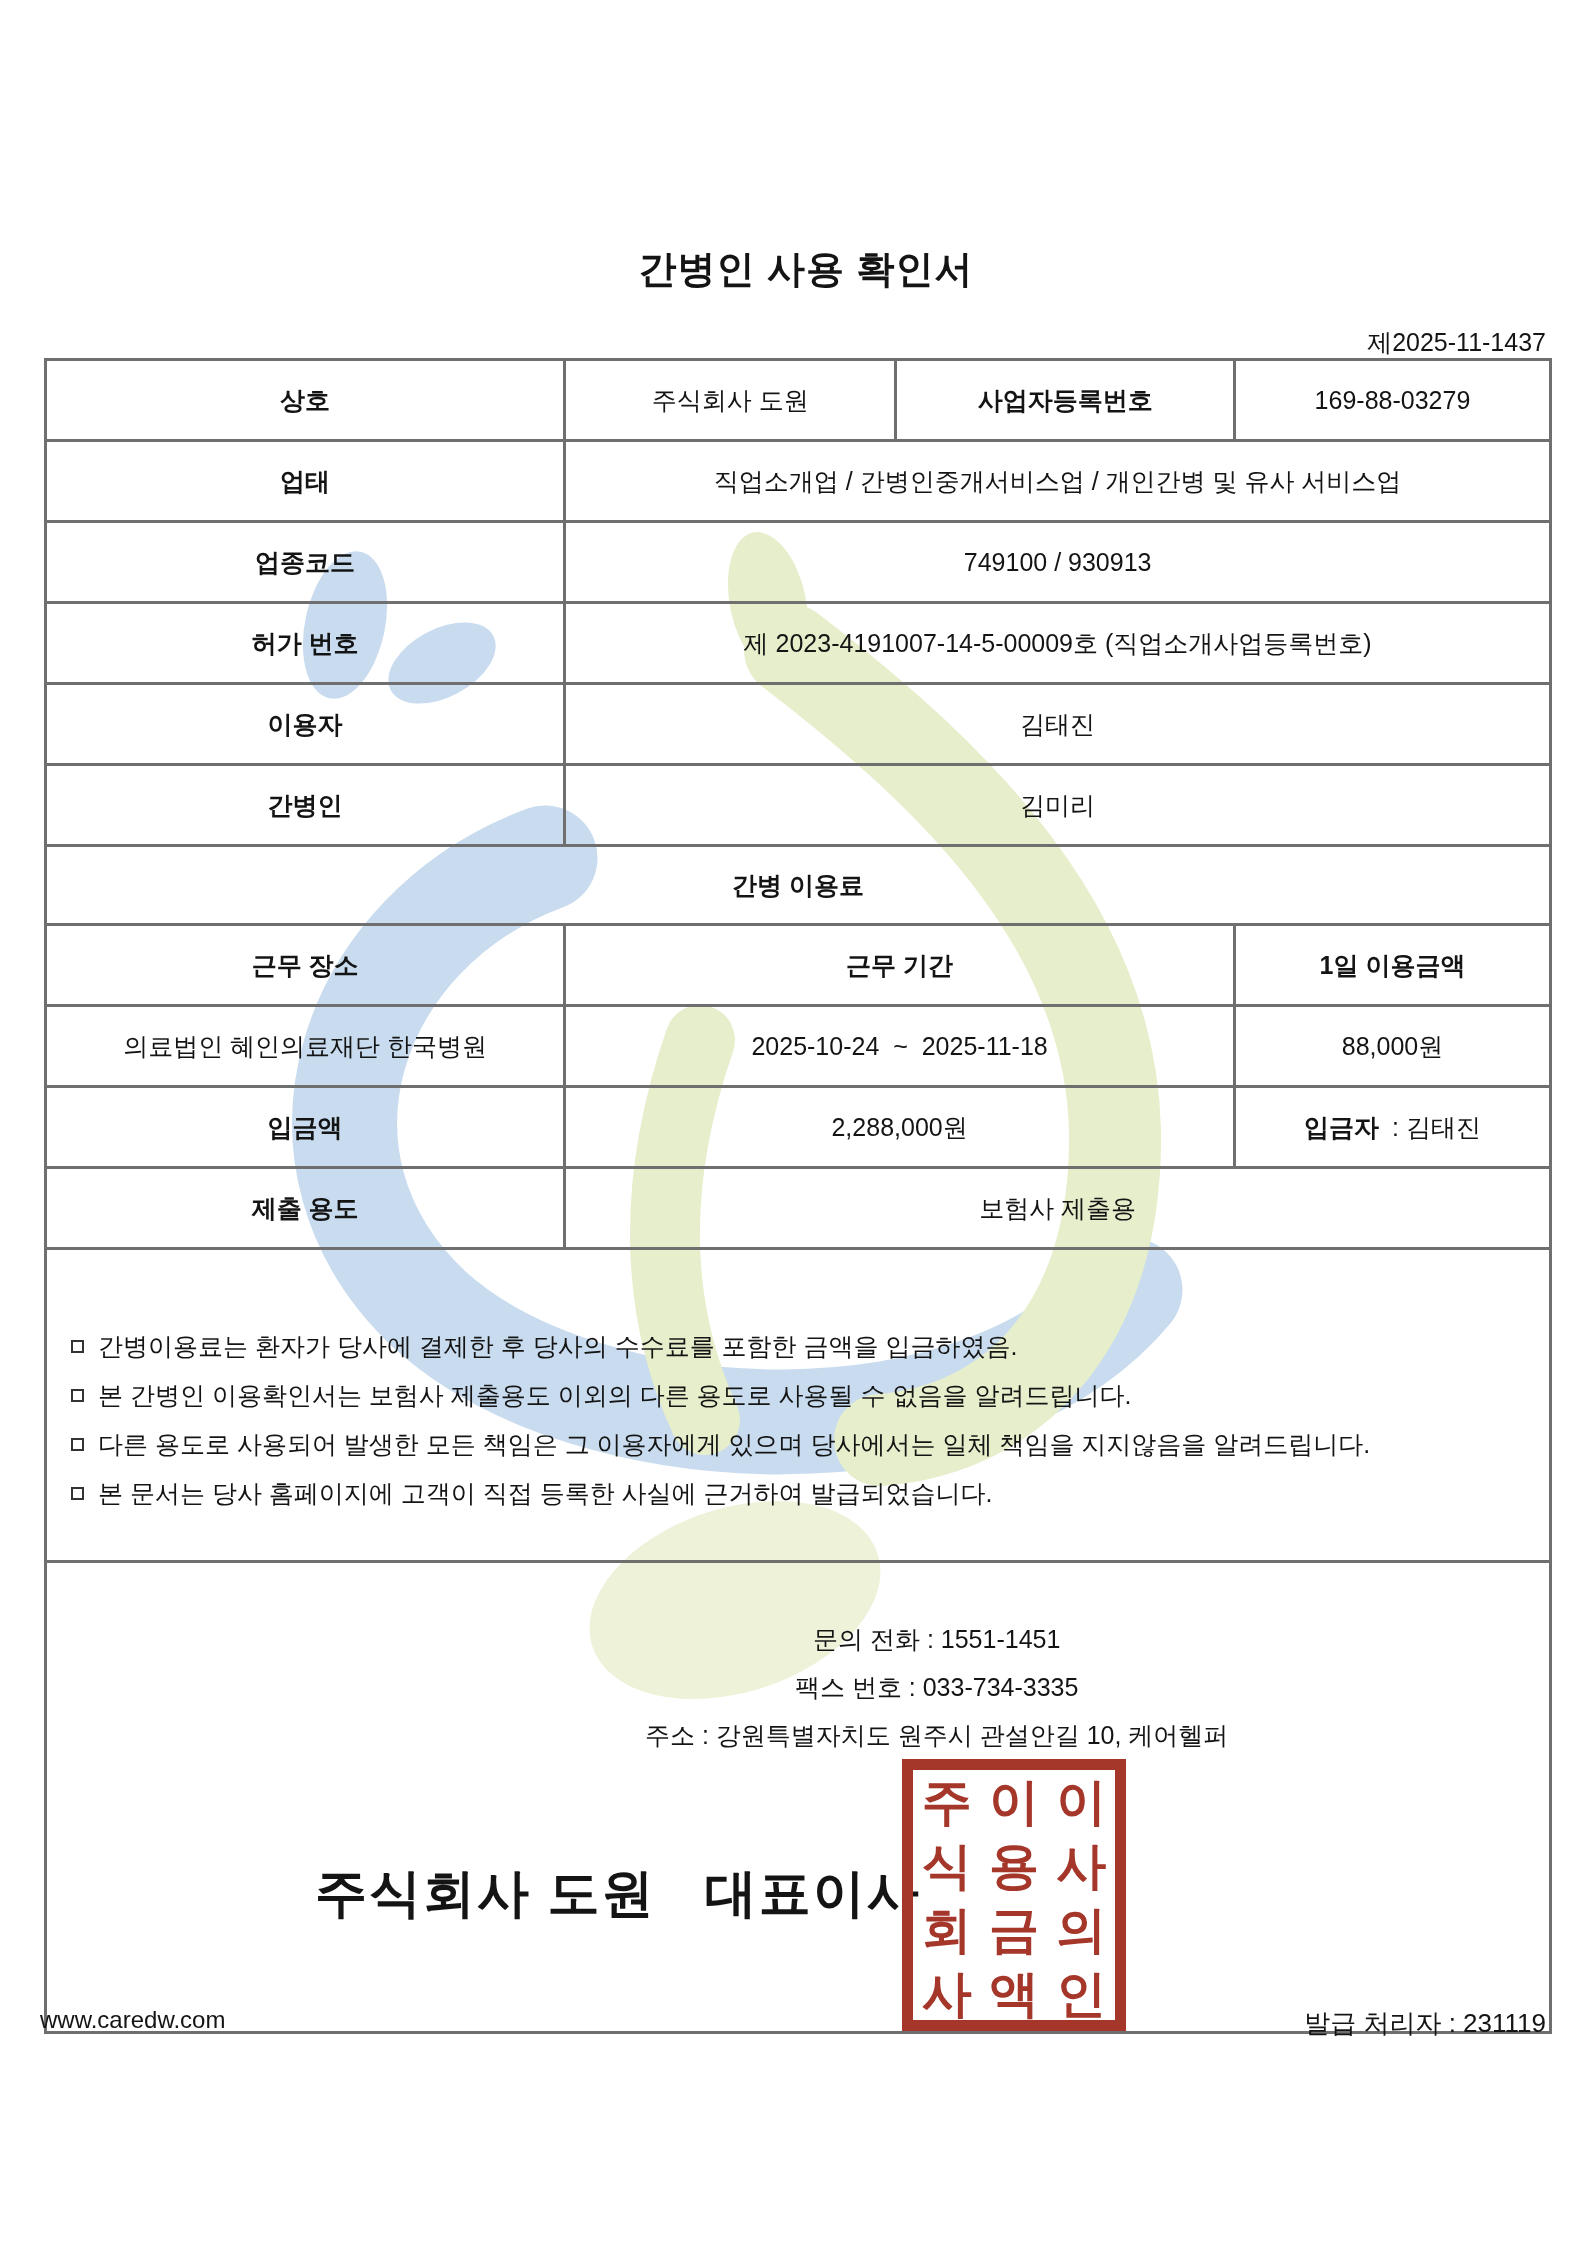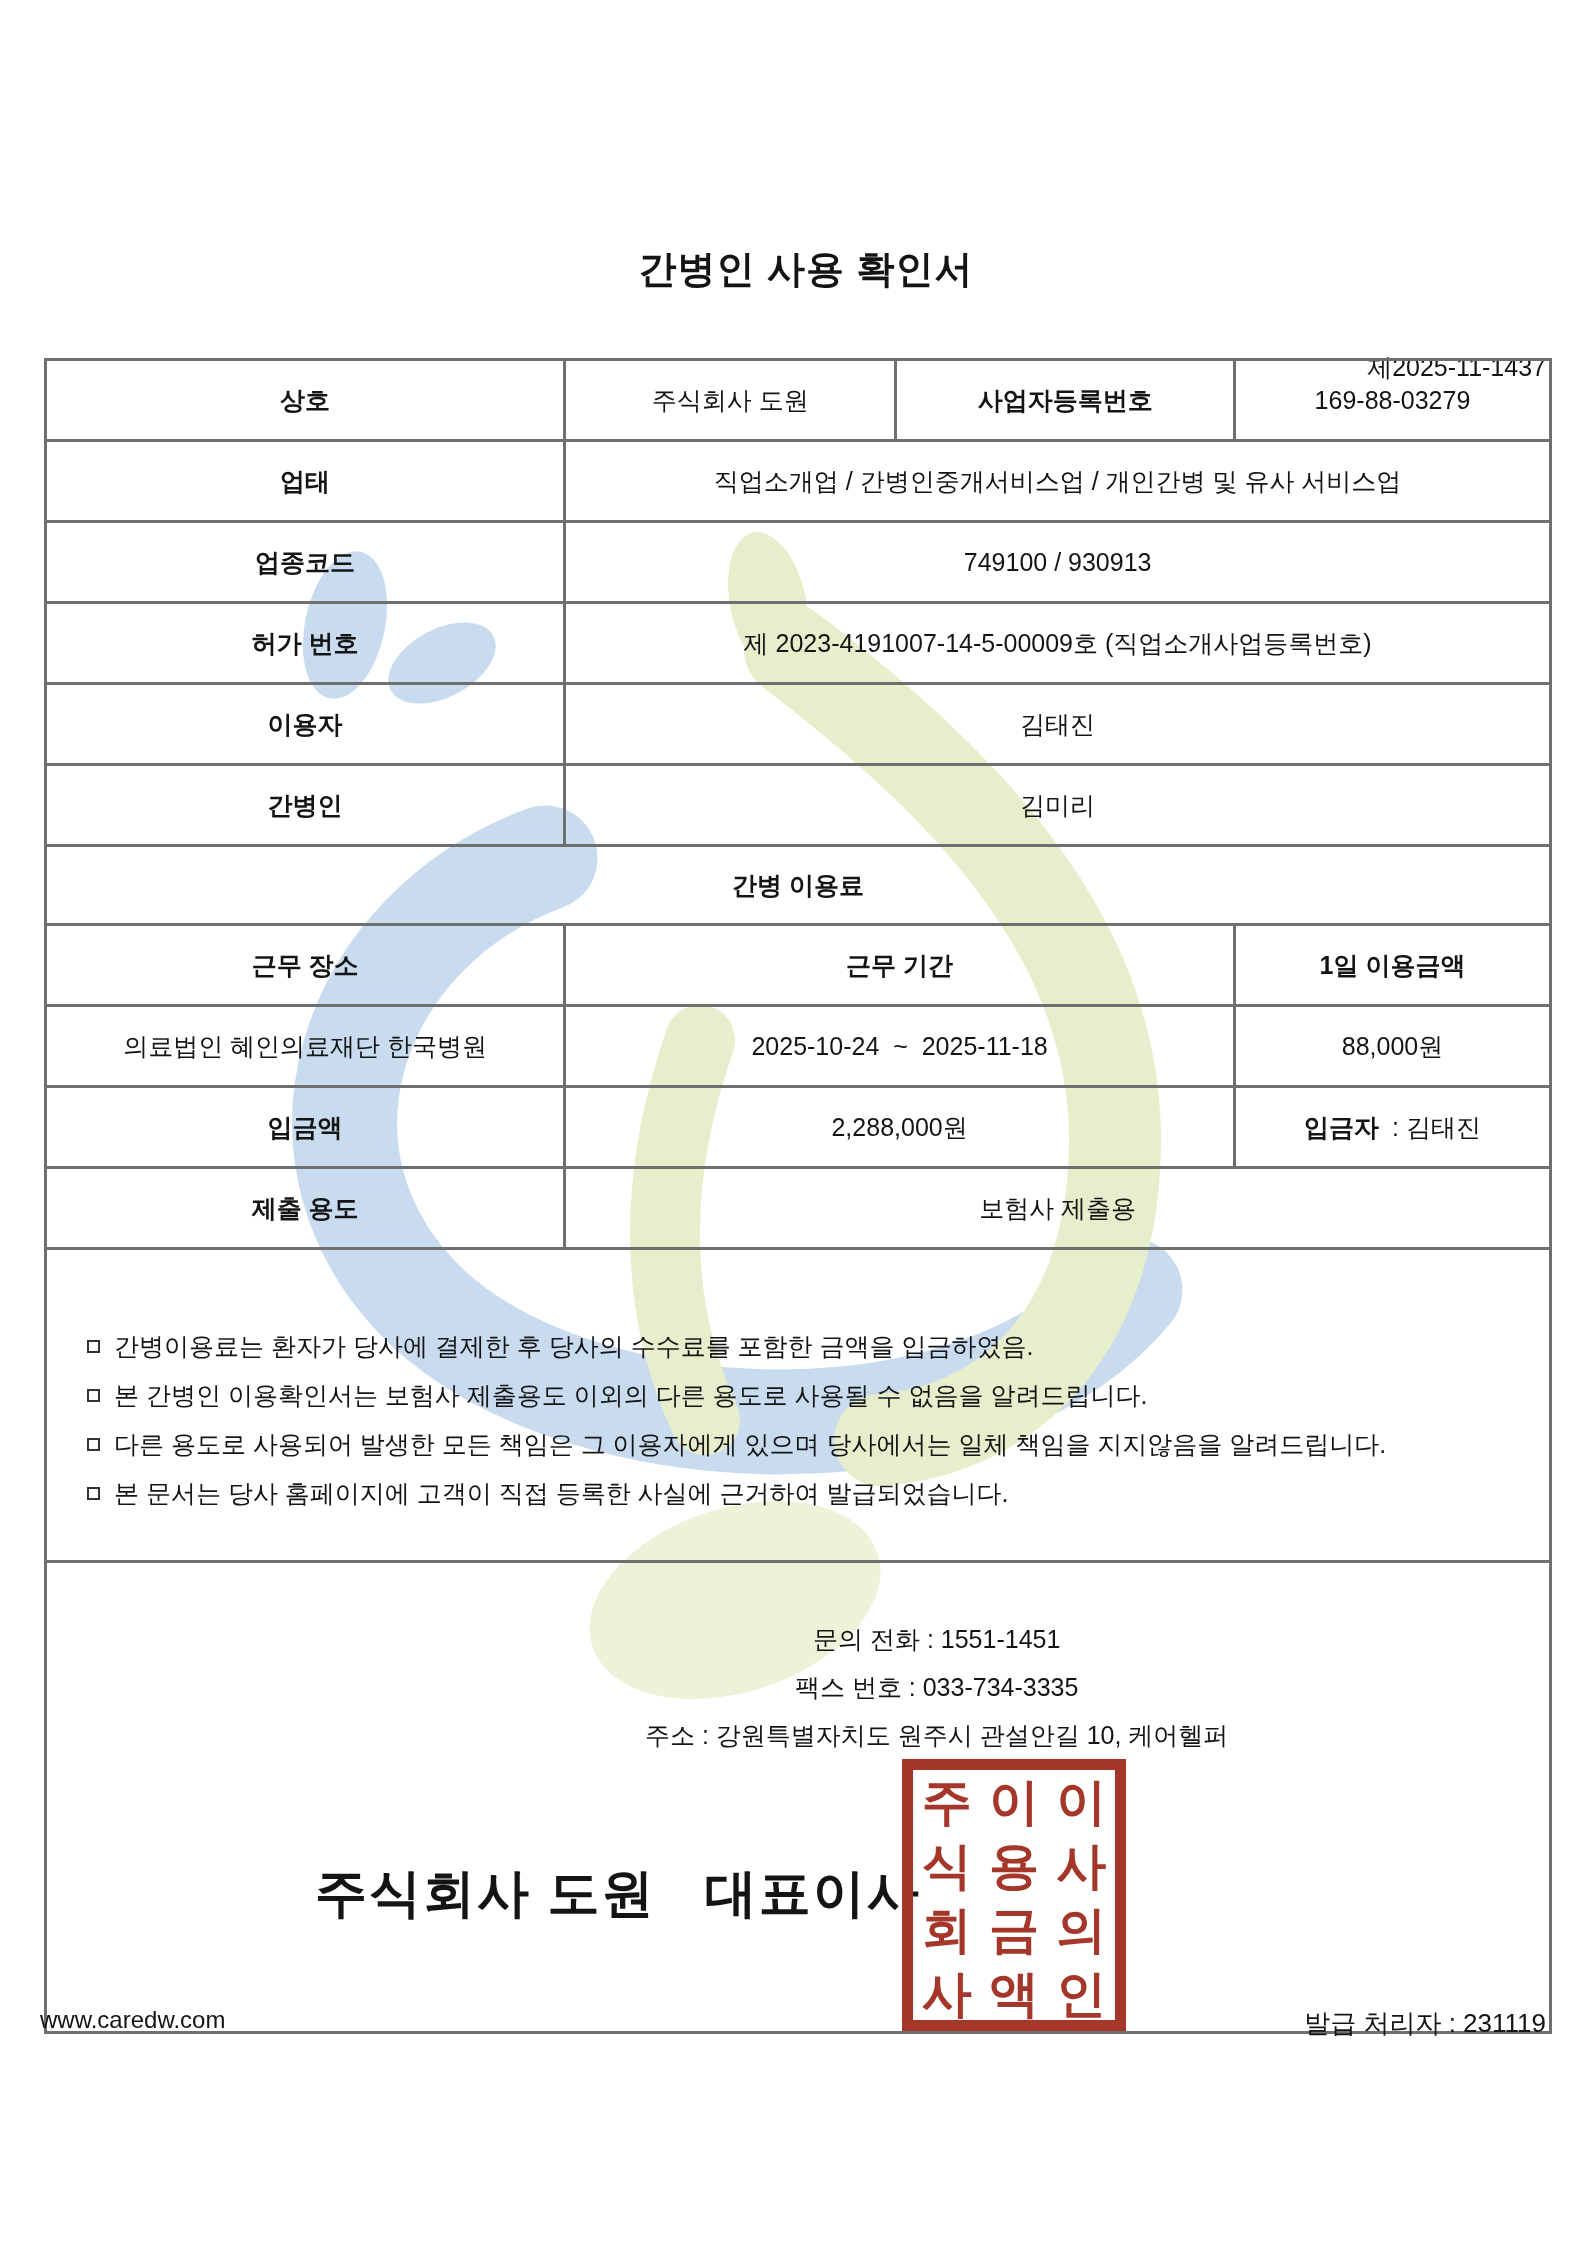--- a/index.html
+++ b/index.html
@@ -17,42 +17,42 @@
     overflow:hidden;
   }
   
   .wm{position:absolute;left:0;top:0;pointer-events:none;}
   
   .title{
     position:absolute;top:244px;left:12px;width:100%;
     text-align:center;font-size:38px;font-weight:bold;letter-spacing:1px;
   }
   .doc-number{
-    position:absolute;top:326px;right:42px;font-size:25px;margin-top:25px;
+    position:absolute;top:326px;right:42px;font-size:25px;
   }
   
   table.doc{
     position:absolute;top:358px;left:44px;width:1508px;
     border-collapse:collapse;table-layout:fixed;
     background:transparent;
   }
   table.doc td{
     border:3px solid var(--border-c);
     font-size:25px;text-align:center;vertical-align:middle;
     padding:0;background:transparent;overflow:hidden;
   }
   tr.r td{height:78px;}
   tr.r-sec td{height:76px;}
   tr.r-notes td{height:310px;vertical-align:top;text-align:left;}
   tr.r-bottom td{height:468px;position:relative;vertical-align:top;text-align:center;}
   .lbl{font-weight:bold;}
   .sec-title{font-size:31px;font-weight:bold;}
   .pre{white-space:pre;}
   
-  .notes{padding:72px 20px 0 40px;}
+  .notes{padding:72px 20px 0 24px;}
   .note{display:flex;align-items:center;height:49px;font-size:25px;}
   .bullet{
     flex:0 0 auto;width:9px;height:9px;border:2px solid #333;
     margin-right:14px;background:transparent;
   }
   
   .bottom-wrap{position:relative;width:100%;height:100%;}
   .contact{position:absolute;left:598px;top:52px;font-size:25px;line-height:48px;}
   .signature{
     position:absolute;left:268px;top:296px;

